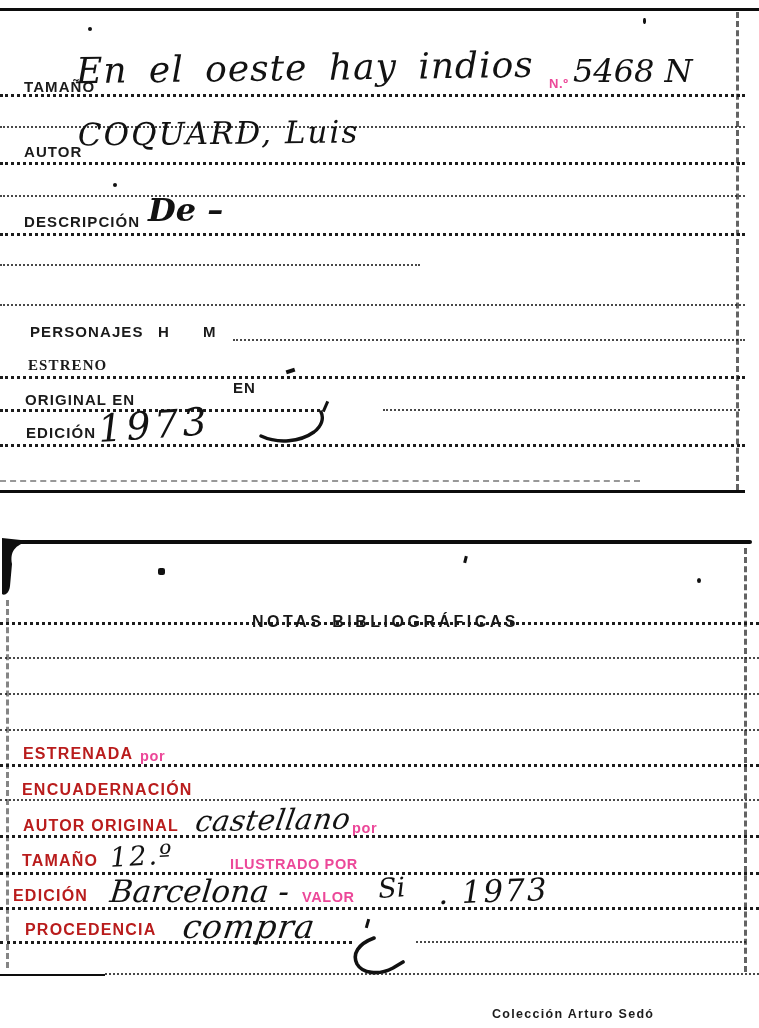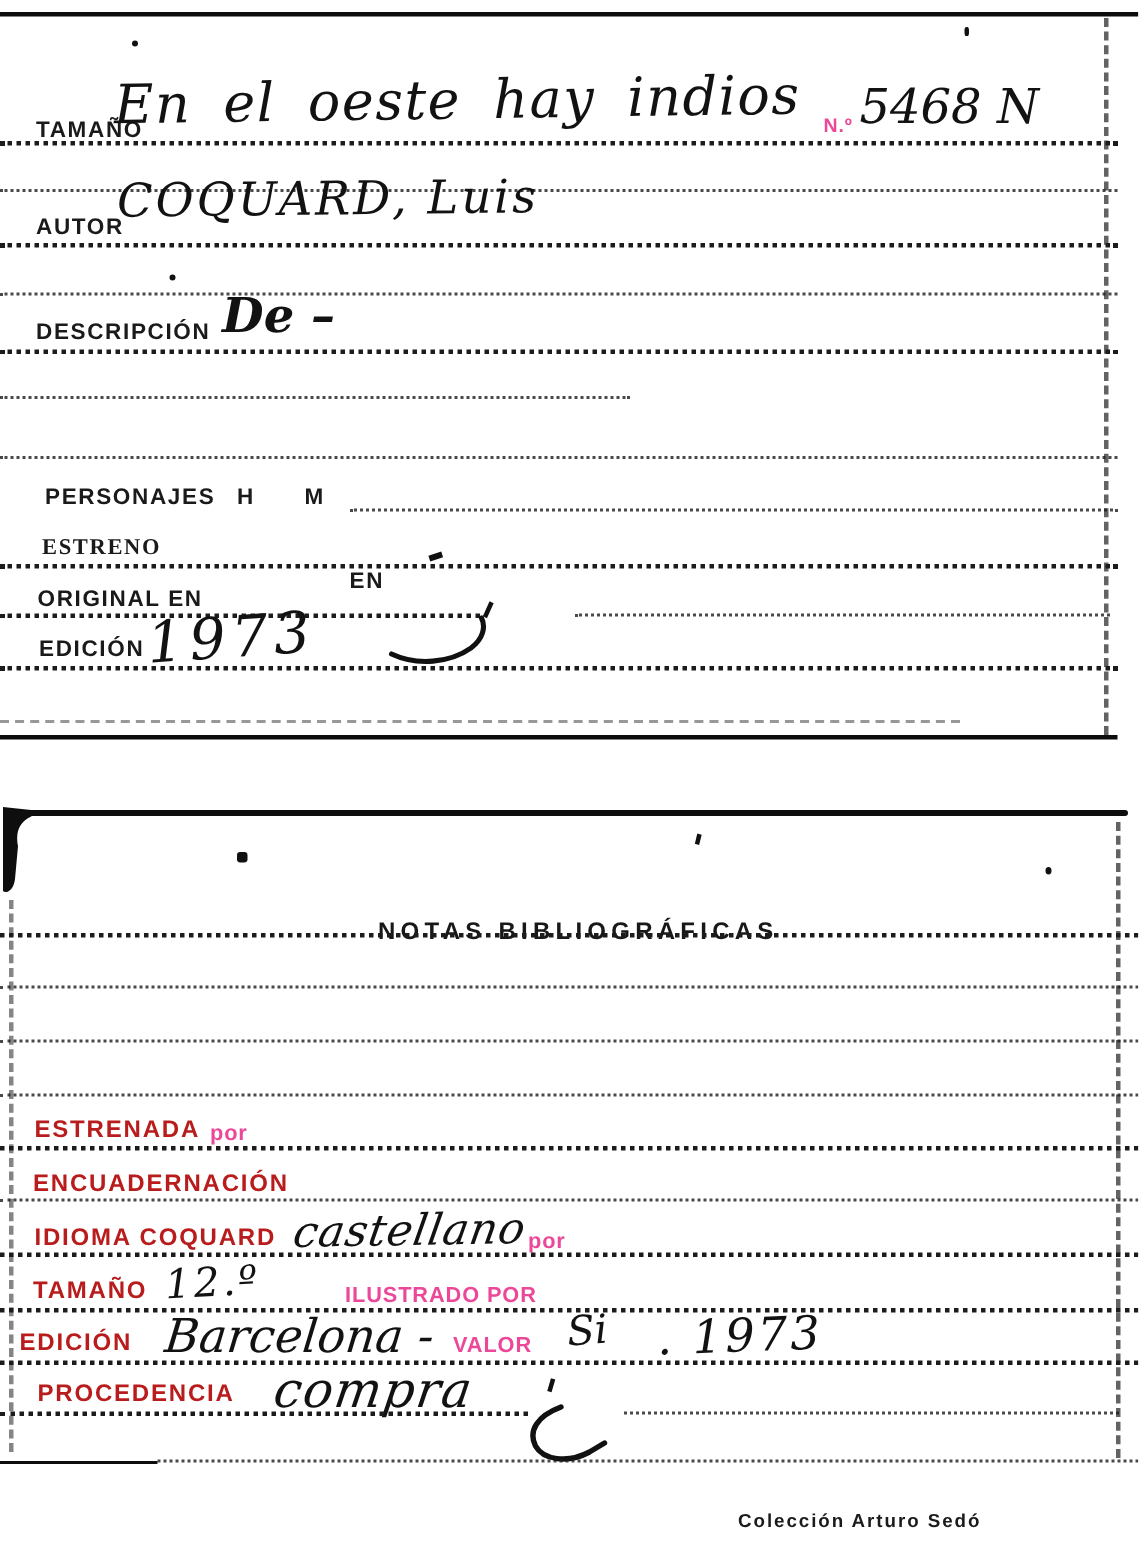--- a/index.html
+++ b/index.html
@@ -101,21 +101,21 @@
     <div class="dotl lt" style="left:0;top:693px;width:759px;"></div>
     <div class="dotl lt" style="left:0;top:729px;width:759px;"></div>
 
     <div class="lbl2" style="left:23px;top:745px;">ESTRENADA</div>
     <div class="lc" style="left:140px;top:748px;">por</div>
     <div class="dotl" style="left:0;top:764px;width:759px;"></div>
 
     <div class="lbl2" style="left:22px;top:781px;">ENCUADERNACIÓN</div>
     <div class="dotl lt" style="left:0;top:799px;width:759px;"></div>
 
-    <div class="lbl2" style="left:23px;top:817px;">IDIOMA COQUARD</div>
+    <div class="lbl2" style="left:23px;top:817px;">AUTOR ORIGINAL</div>
     <div class="hw" style="left:196px;top:806px;font-size:29px;transform:skewX(-10deg) rotate(-1deg);letter-spacing:.5px;">castellano</div>
     <div class="lc" style="left:352px;top:820px;">por</div>
     <div class="dotl" style="left:0;top:835px;width:759px;"></div>
 
     <div class="lbl2" style="left:22px;top:852px;">TAMAÑO</div>
     <div class="hw" style="left:110px;top:842px;font-size:27px;letter-spacing:2px;transform:rotate(-3deg);">12.º</div>
     <div class="lc" style="left:230px;top:856px;">ILUSTRADO POR</div>
     <div class="dotl" style="left:0;top:872px;width:759px;"></div>
 
     <div class="lbl2" style="left:13px;top:887px;">EDICIÓN</div>

